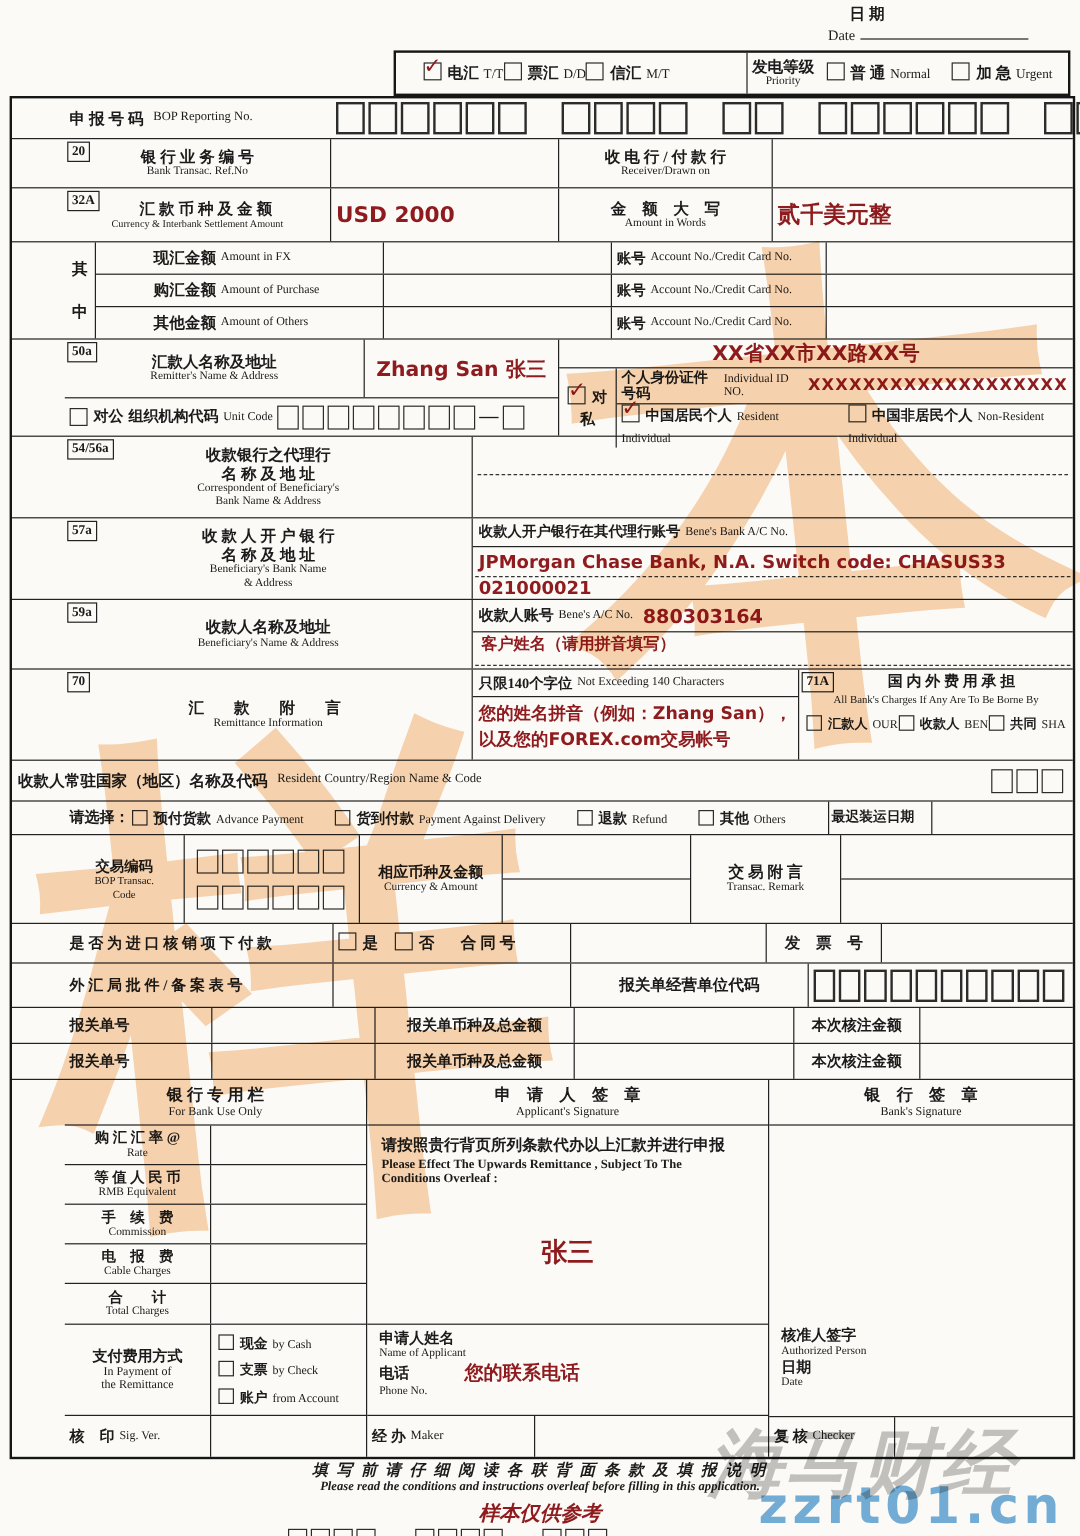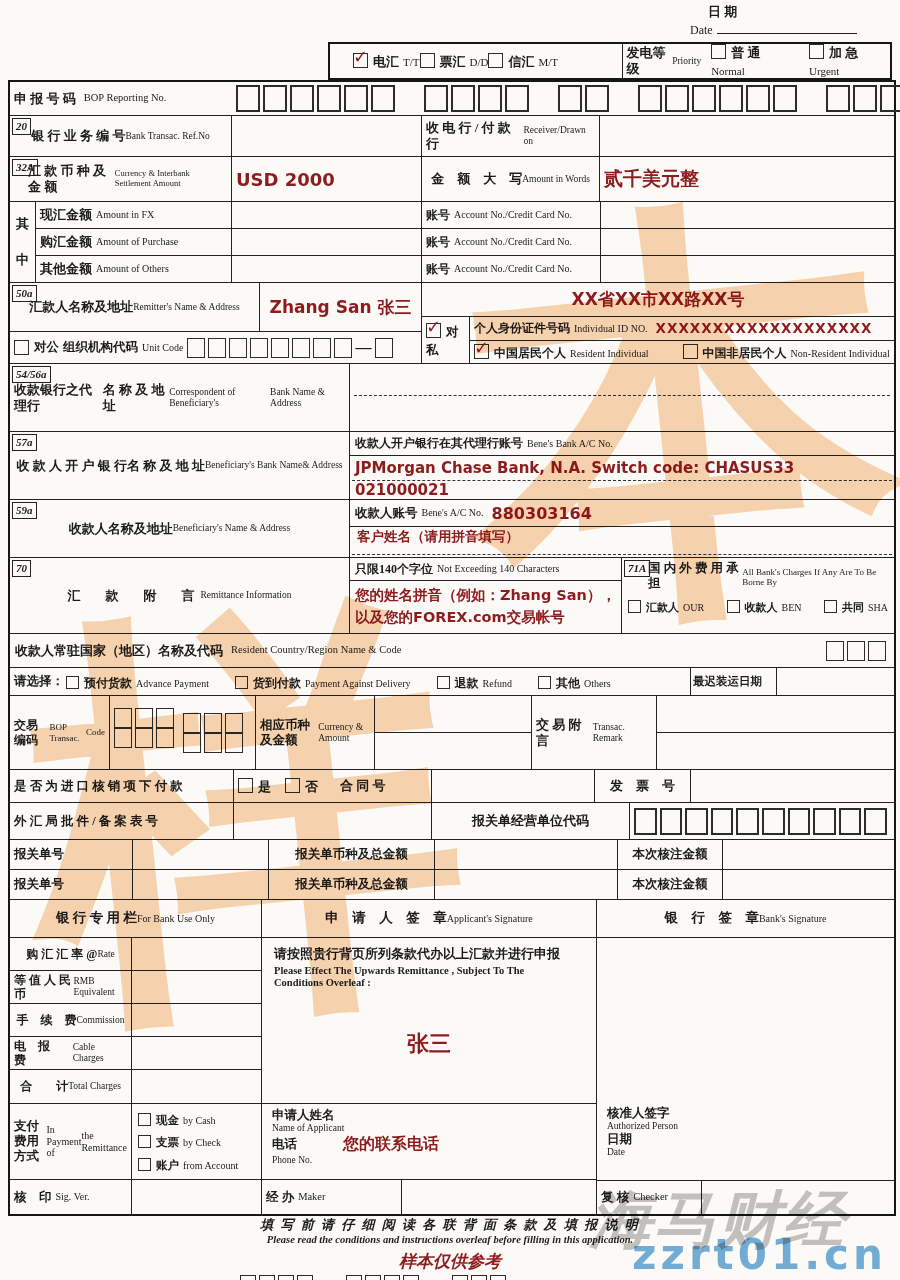--- a/index.html
+++ b/index.html
@@ -3,29 +3,29 @@
 <meta charset="utf-8">
 <style>
   html,body{margin:0;padding:0;}
   body{width:900px;height:1280px;position:relative;overflow:hidden;
        background:#fbfaf6;color:#1b1b1b;
        font-family:"Liberation Serif",serif;}
   .cn{font-weight:bold;font-size:13px;line-height:1.2;}
   .en{font-size:9.5px;line-height:1.15;}
   .sm{font-size:8.5px;}
   .red{color:#8e1b1e;font-family:"DejaVu Sans",sans-serif;font-weight:bold;}
-  .row{display:flex;border-bottom:1.5px solid #222;box-sizing:border-box;}
+  .row{display:flex;border-bottom:1.5px solid #222;box-sizing:border-box;padding-left:44px;}
   .row:last-child{border-bottom:none;}
   .cell{border-right:1.5px solid #222;box-sizing:border-box;padding:1px 4px;position:relative;min-width:0;}
   .row>.cell:last-child{border-right:none;}
-  .vc{display:flex;flex-direction:row;justify-content:center;align-items:center;}
+  .vc{display:flex;flex-direction:column;justify-content:center;align-items:center;text-align:center;}
   .hc{display:flex;align-items:center;}
   .fl1{flex:1;}
   .tag{position:absolute;left:2px;top:2px;border:1.5px solid #222;
-       font-style:italic;font-weight:bold;font-size:11px;padding:0 3px;line-height:15px;background:transparent;}
+       font-weight:bold;font-size:11px;padding:0 3px;line-height:15px;background:transparent;}
   .bx{display:inline-block;width:20px;height:23px;border:2px solid #2c2c2c;margin-right:3px;vertical-align:middle;background:transparent;}
   .bx.s2{width:16px;height:18px;border-width:1.5px;}
   .bx.s3{width:14px;height:15px;border-width:1.5px;}
   .cb{display:inline-block;width:13px;height:13px;border:1.5px solid #2c2c2c;margin-right:5px;vertical-align:-2px;position:relative;}
   .cb.checked::after{content:"✓";position:absolute;left:-1px;top:-8px;font-size:18px;color:#8e1b1e;
        font-weight:bold;font-family:"DejaVu Sans",sans-serif;}
   .grp{margin-right:26px;white-space:nowrap;}
   .dashline{border-bottom:1.8px dashed #333;}
   .form{position:absolute;left:8px;top:80px;width:884px;border:2.5px solid #161616;}
   .datewrap{position:absolute;left:690px;top:4px;text-align:left;}

